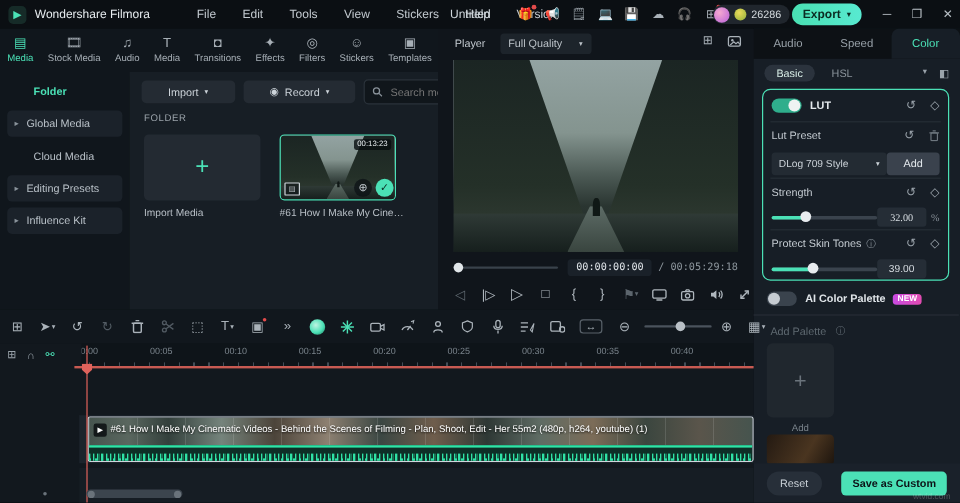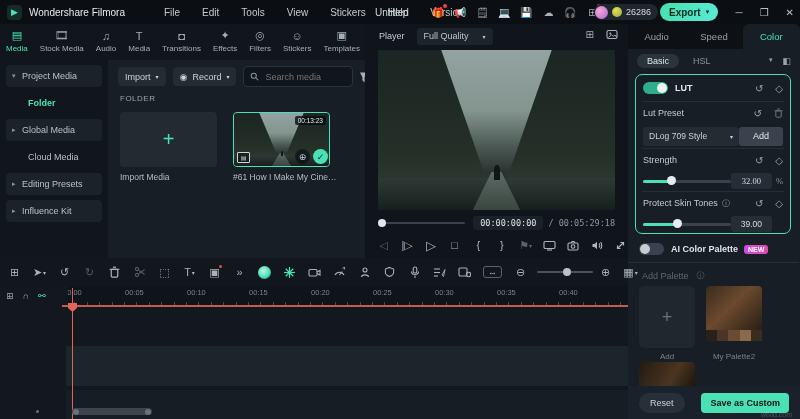--- a/index.html
+++ b/index.html
@@ -36,21 +36,21 @@
 
   
   #sidebar{left:0;top:60px;width:108px;height:198px;background:#10161c;}
   .sbitem{position:relative;margin:5px 6px;height:22px;border-radius:4px;background:#1b222a;display:flex;align-items:center;padding-left:16px;font-size:9px;color:#b9c1c8;}
   .sbitem .arr{position:absolute;left:6px;font-size:7px;color:#8a939b;}
   .sbitem.plain{background:transparent;padding-left:22px;text-align:right;}
   .sbitem.active{background:transparent;color:#4be1b6;font-weight:bold;padding-left:22px;}
 
   
   #mediapanel{left:108px;top:60px;width:257px;height:198px;background:#171e25;}
-  .pillbtn{height:19px;background:#242b33;border-radius:4px;display:flex;align-items:center;gap:5px;padding:0 7px;font-size:9px;color:#ccd3d9;}
+  .pillbtn{height:19px;background:#242b33;border-radius:4px;display:flex;align-items:center;gap:5px;padding:0 22px;font-size:9px;color:#ccd3d9;}
   #searchbox{height:19px;width:96px;background:#10161b;border:1px solid #2a323a;border-radius:4px;display:flex;align-items:center;padding:0 6px;gap:4px;}
   #searchbox input{background:transparent;border:none;outline:none;color:#aeb6bd;font-size:9px;width:70px;font-family:inherit;}
   #folderhdr{position:absolute;left:12px;top:34px;font-size:8px;letter-spacing:.5px;color:#9ba3aa;}
   .mcard{position:absolute;top:52px;width:97px;height:55px;border-radius:4px;background:#232a32;}
   .mcard-label{position:absolute;top:112px;font-size:8.5px;color:#b7bec5;width:100px;white-space:nowrap;overflow:hidden;text-overflow:ellipsis;}
   #thumbcard{left:125px;border:1.5px solid #4be1b6;box-sizing:border-box;overflow:hidden;}
   #impplus{color:#4be1b6;font-size:20px;font-weight:200;}
   .badge-dur{position:absolute;right:3px;top:3px;background:rgba(8,12,15,.8);color:#e8edf0;font-size:6.5px;padding:1px 3px;border-radius:2px;}
   .thumb-film{position:absolute;left:3px;bottom:3px;width:11px;height:9px;border:1px solid #cdd4d9;border-radius:1px;background:rgba(10,14,17,.5);color:#cdd4d9;font-size:6px;display:flex;align-items:center;justify-content:center;}
   .circ{position:absolute;bottom:2px;width:15px;height:15px;border-radius:50%;display:flex;align-items:center;justify-content:center;font-size:9px;}
@@ -240,24 +240,20 @@
         <span class="tico">☺</span>
         <span>Stickers</span>
       </div>
     <div class="mtab">
         <span class="tico">▣</span>
         <span>Templates</span>
       </div>
   </div>
 
   <div id="sidebar" class="abs">
-    <div class="sbitem">
-        <span class="arr">▾</span>
-        <span>Project Media</span>
-      </div>
     <div class="sbitem active">
         <span>Folder</span>
       </div>
     <div class="sbitem">
         <span class="arr">▸</span>
         <span>Global Media</span>
       </div>
     <div class="sbitem plain">
         <span>Cloud Media</span>
       </div>
@@ -488,31 +484,20 @@
       <span>Add Palette</span>
       <span style="font-size:8px;">ⓘ</span>
     </div>
 
     <div class="palcard" style="left:11px;">
       <div class="palbox">
           <span>+</span>
         </div>
       <div class="pallabel">Add</div>
     </div>
-    <div class="palcard" style="left:78px;">
-      <div class="palthumb"></div>
-      <div class="swatches">
-        <div style="background:#2b2018;"></div>
-          <div style="background:#4a3526;"></div>
-        <div style="background:#6b4c33;"></div>
-          <div style="background:#8a6a4a;"></div>
-        <div style="background:#3a2c1f;"></div>
-      </div>
-      <div class="pallabel">My Palette2</div>
-    </div>
     <div id="palcut"></div>
 
     <div id="rpbottom">
       <div id="resetbtn">Reset</div>
       <div id="savebtn">Save as Custom</div>
     </div>
     <div id="watermark">wtvid.com</div>
   </div>
 
   <div id="tltoolbar" class="abs">
@@ -624,20 +609,27 @@
       <span class="ico" style="font-size:9px;">⊞</span>
       <span class="ico" style="font-size:9px;">∩</span>
       <span class="ico" style="font-size:9px;color:#4be1b6;">⚯</span>
     </div>
     <div id="redline"></div>
 
 
     <div id="vlane"></div>
     <div id="alane"></div>
 
+    <div id="clip">
+      <div id="filmstrip">
+        <div id="clipplay">▶</div>
+        <div id="cliptitle" style="padding-left:14px;box-sizing:border-box;">#61 How I Make My Cinematic Videos - Behind the Scenes of Filming - Plan, Shoot, Edit - Her 55m2 (480p, h264, youtube) (1)</div>
+      </div>
+      <div id="wave"></div>
+    </div>
 
     <div id="playhead"></div>
     <div id="phhead"></div>
     <div id="hscroll"></div>
     <div id="adot"></div>
   </div>
 
 </div>
 
 </body></html>

